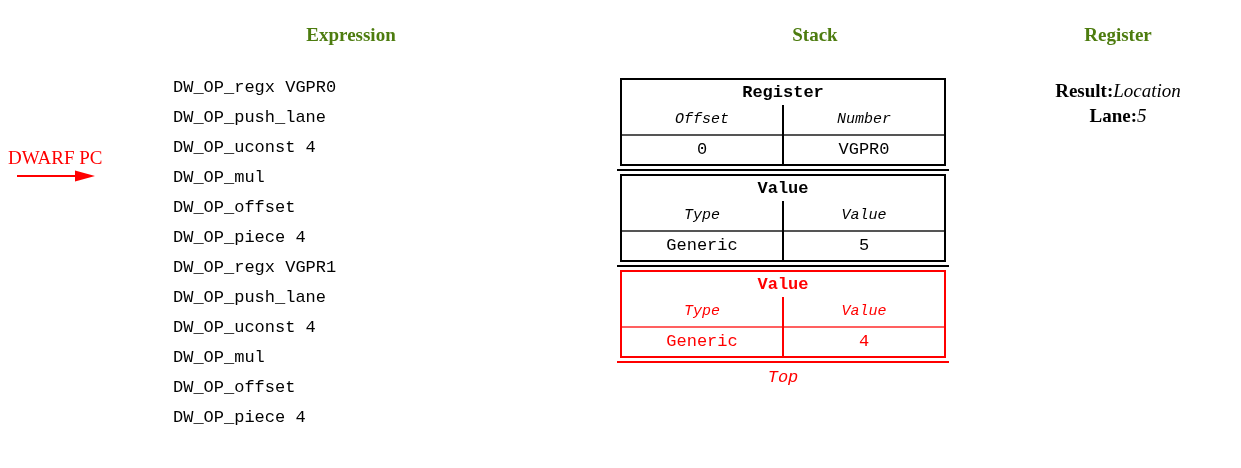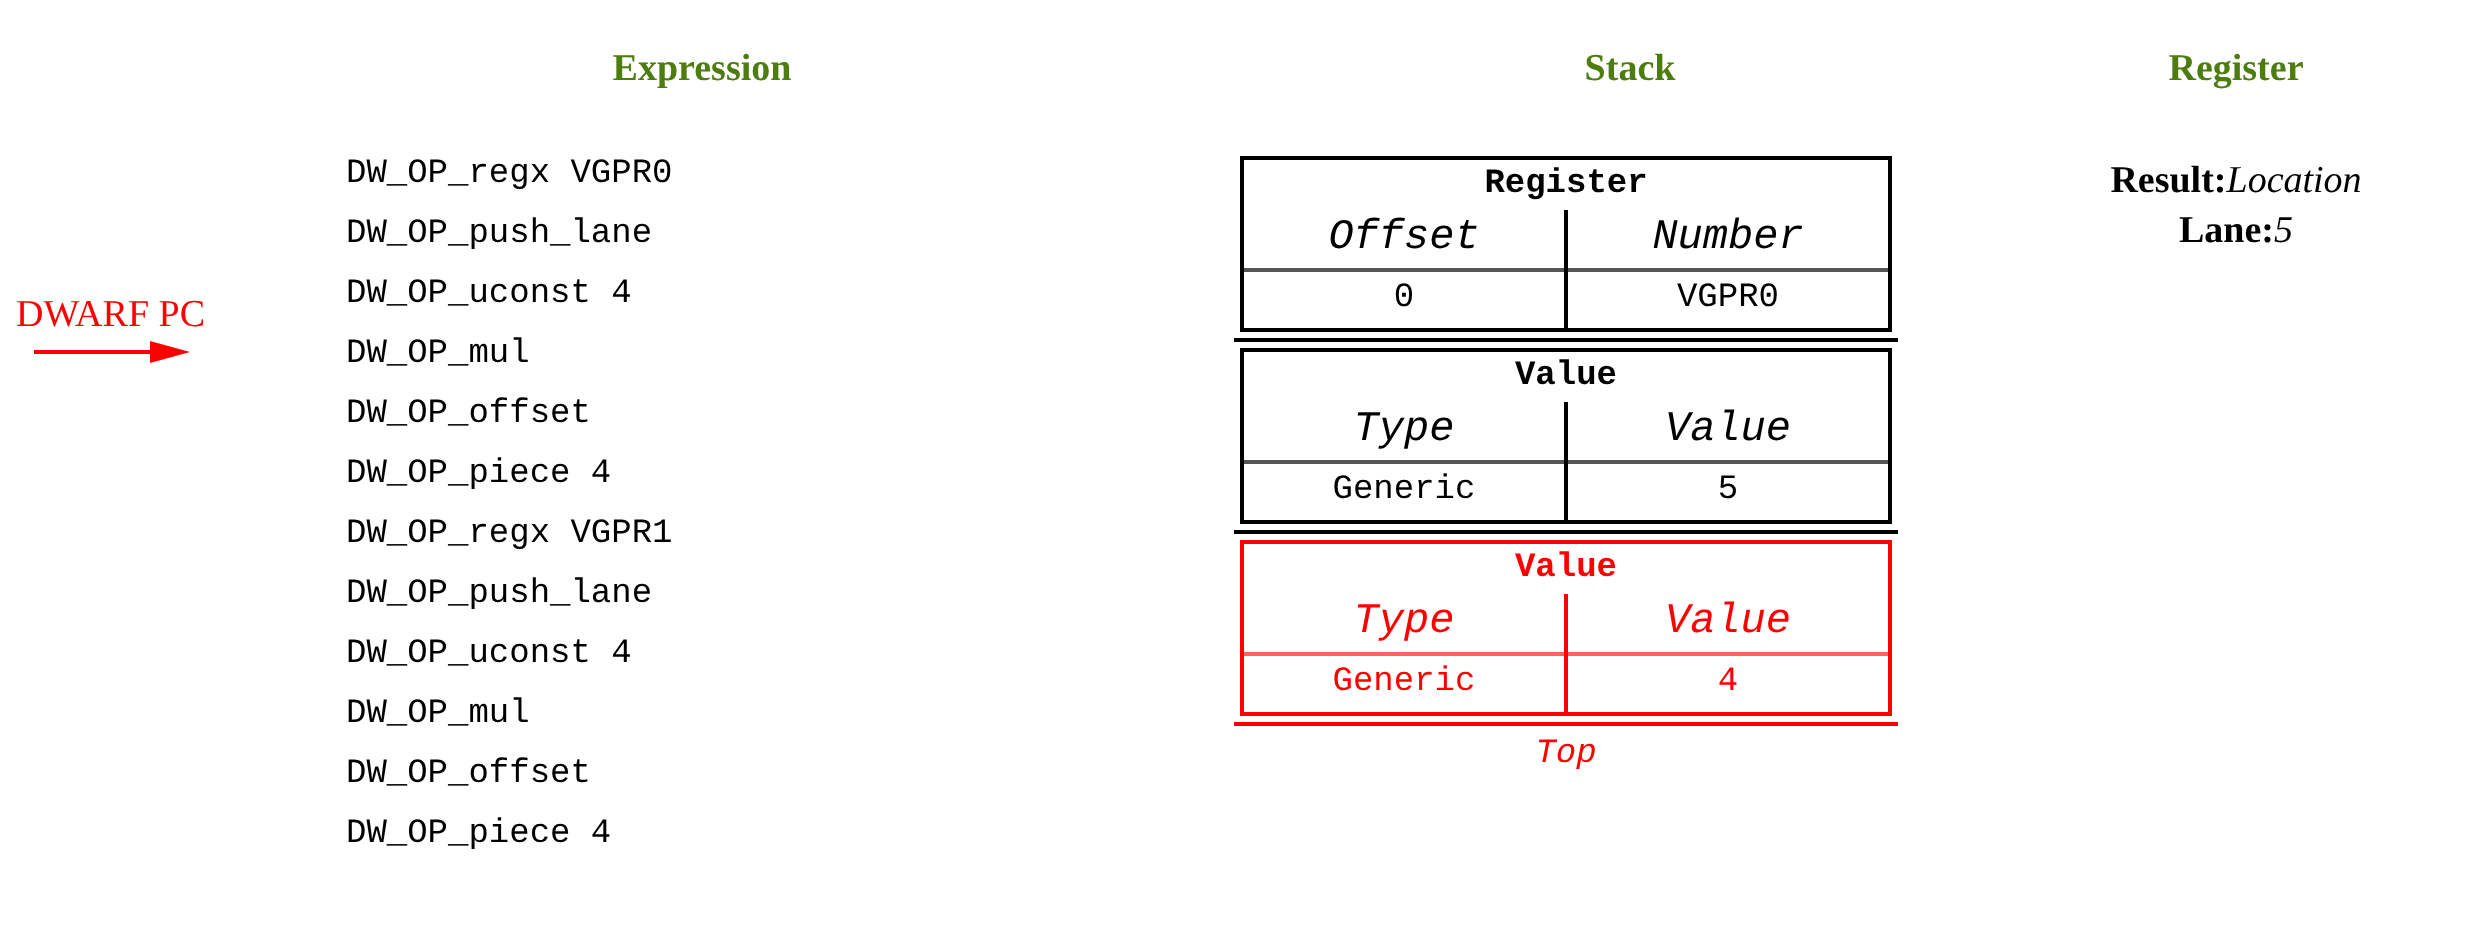--- a/index.html
+++ b/index.html
@@ -86,21 +86,21 @@
     color: #000000;
     border: 0;
   }
   .stack-table .tbl-title {
     font-size: 17px;
     font-weight: bold;
     height: 25px;
     line-height: 25px;
   }
   .stack-table .tbl-colhead {
-    font-size: 21px;
+    font-size: 15px;
     font-style: italic;
     height: 29px;
     line-height: 29px;
   }
   .stack-table .tbl-cell {
     font-size: 17px;
     height: 28px;
     line-height: 28px;
   }
   .stack-table .divider-left {

